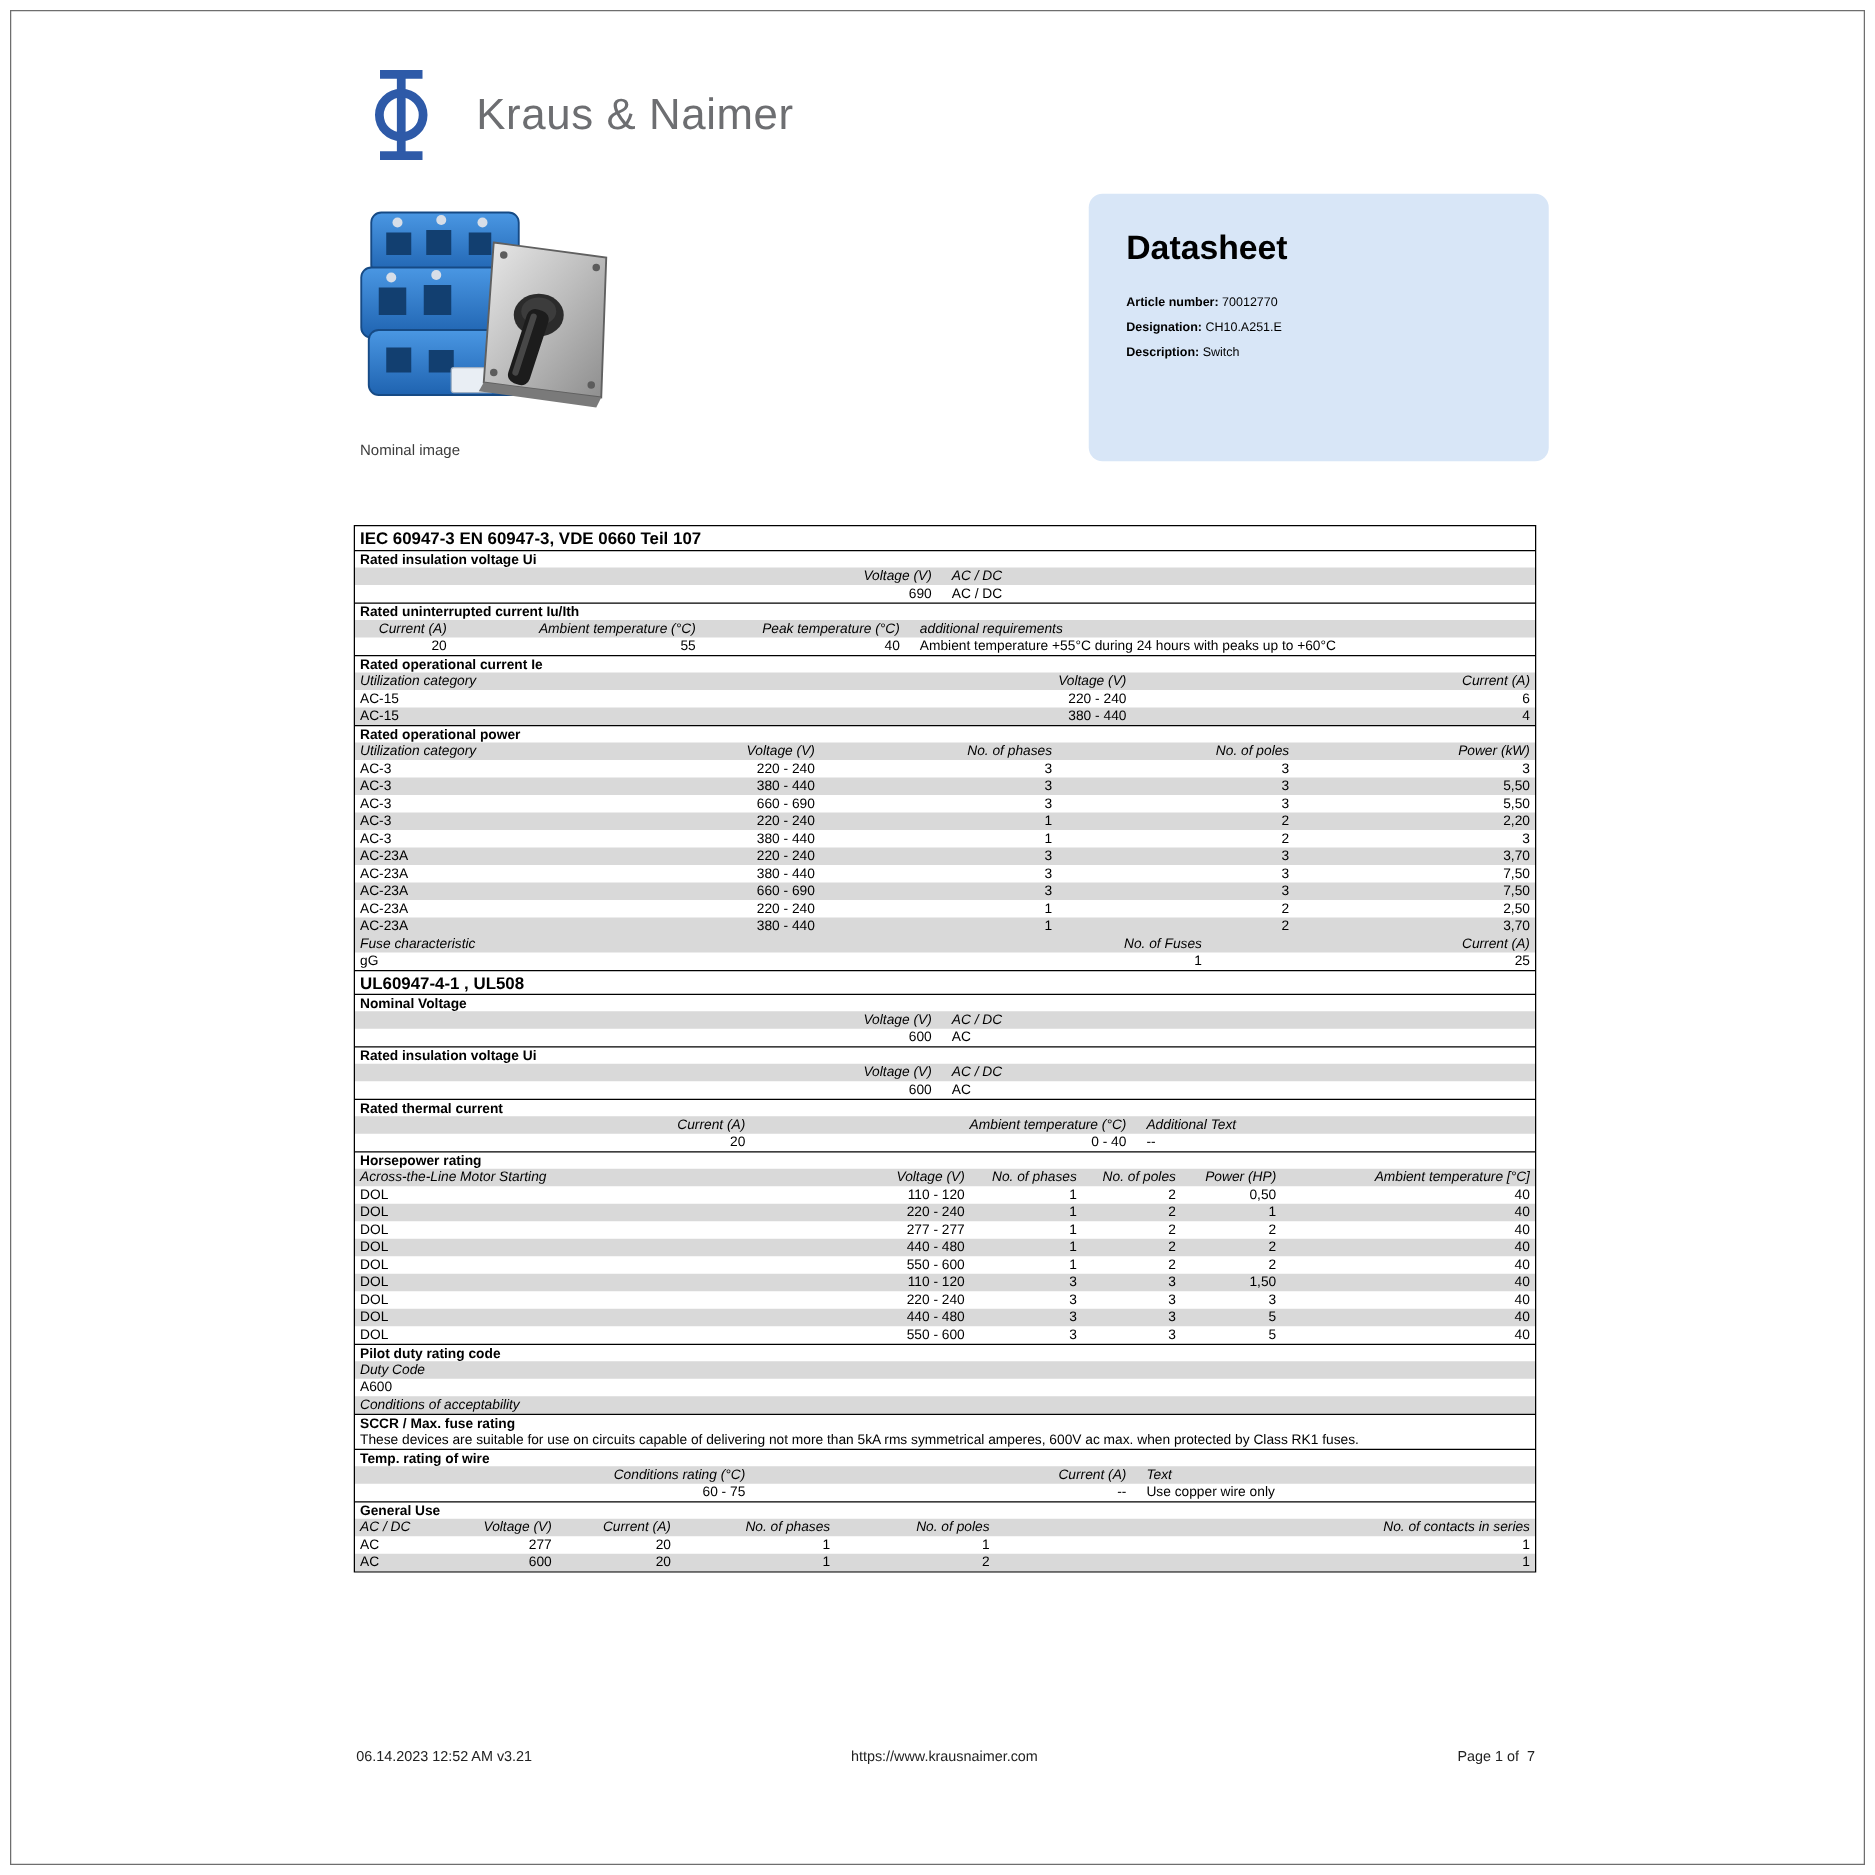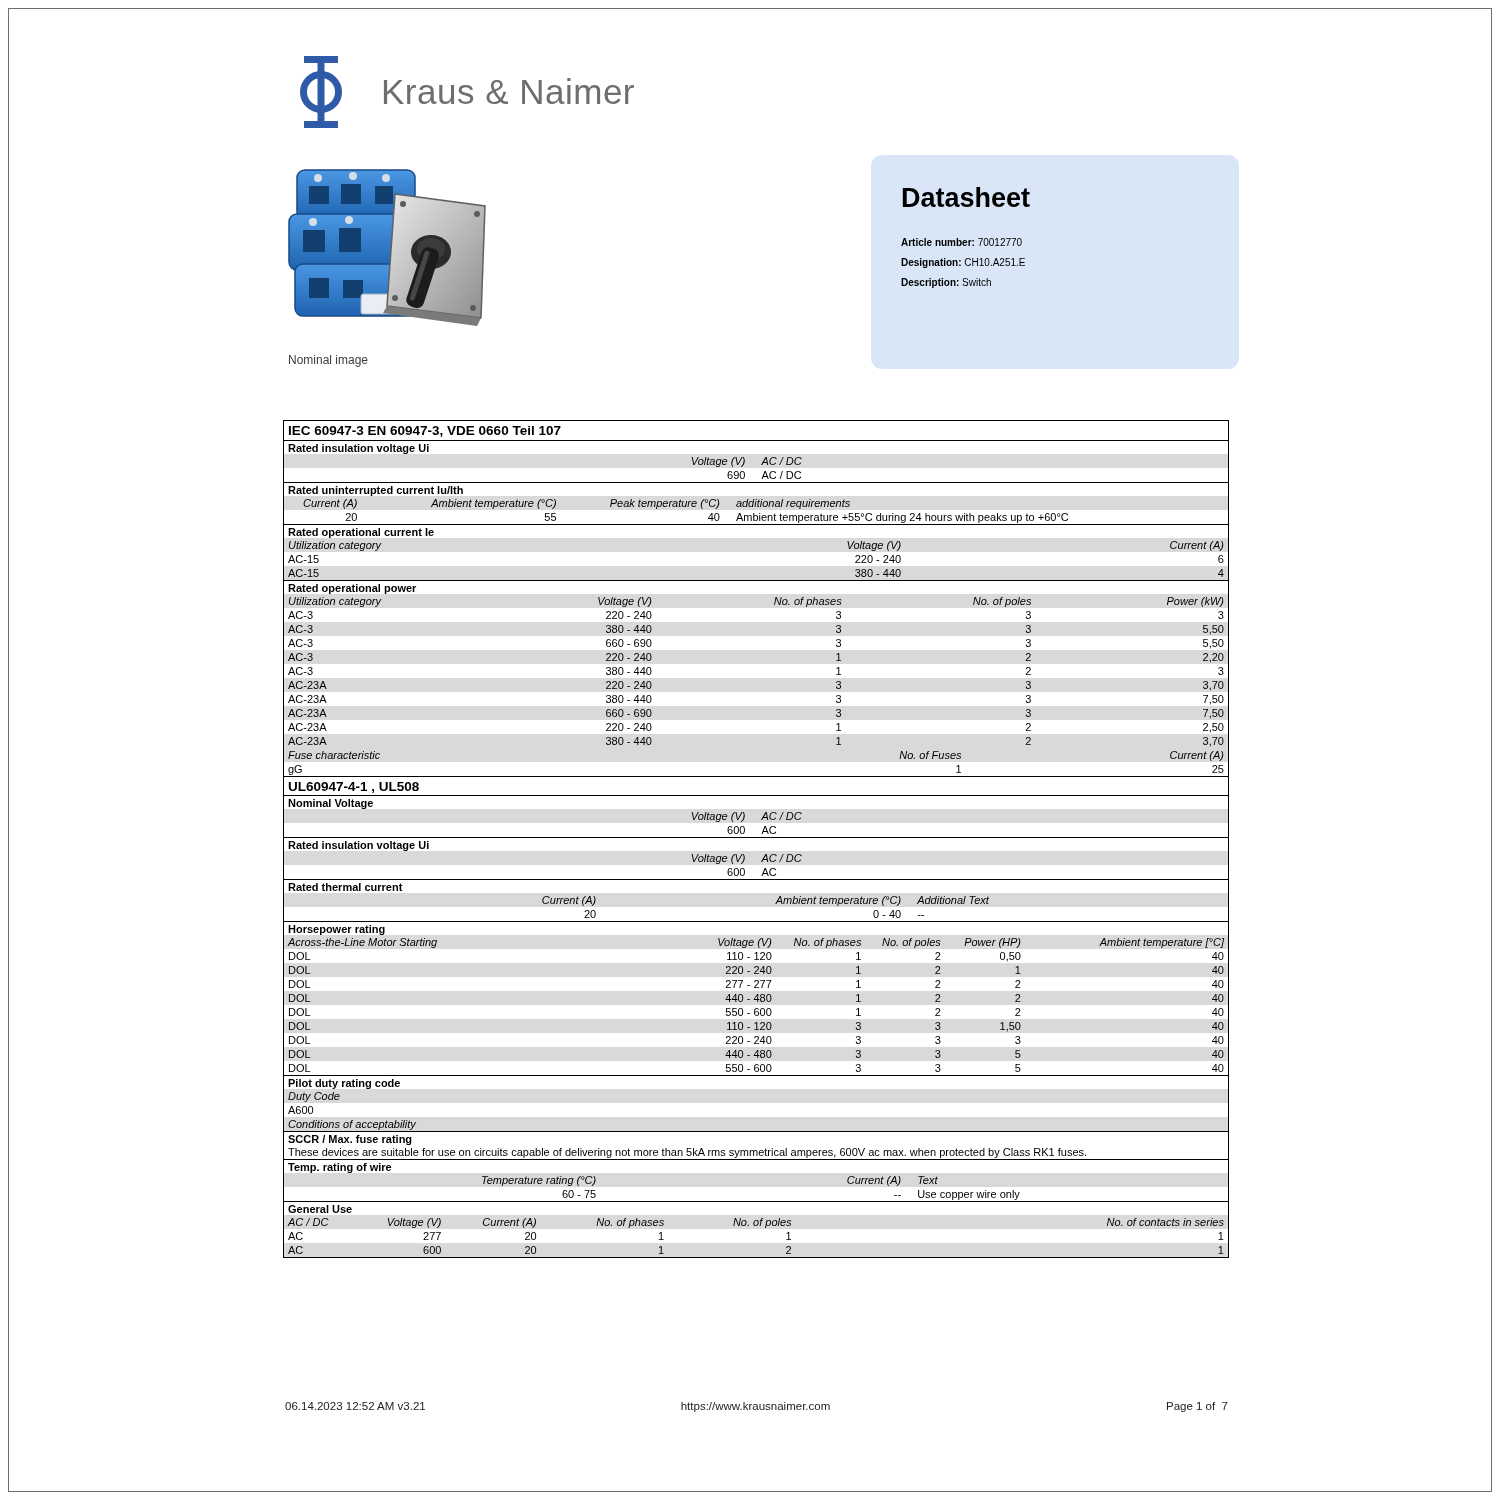--- a/index.html
+++ b/index.html
@@ -354,21 +354,21 @@
     </div>
     <div class="trow drow gray colhead">
       <div class="cell" style="width: 100%; text-align: left;">Conditions of acceptability</div>
     </div>
     <div class="trow sec-header">SCCR / Max. fuse rating</div>
     <div class="trow drow">
       <div class="cell" style="width: 100%; text-align: left;">These devices are suitable for use on circuits capable of delivering not more than 5kA rms symmetrical amperes, 600V ac max. when protected by Class RK1 fuses.</div>
     </div>
     <div class="trow sec-header">Temp. rating of wire</div>
     <div class="trow drow gray colhead">
-      <div class="cell" style="width: 33.5%; text-align: right;">Temperature rating (°C)</div>
+      <div class="cell" style="width: 33.5%; text-align: right;">Conditions rating (°C)</div>
       <div class="cell" style="width: 32.3%; text-align: right;">Current (A)</div>
       <div class="cell" style="width: 34.2%; text-align: left; padding-left: 12px;">Text</div>
     </div>
     <div class="trow drow">
       <div class="cell" style="width: 33.5%; text-align: right;">60 - 75</div>
       <div class="cell" style="width: 32.3%; text-align: right;">--</div>
       <div class="cell" style="width: 34.2%; text-align: left; padding-left: 12px;">Use copper wire only</div>
     </div>
     <div class="trow sec-header">General Use</div>
     <div class="trow drow gray colhead">

